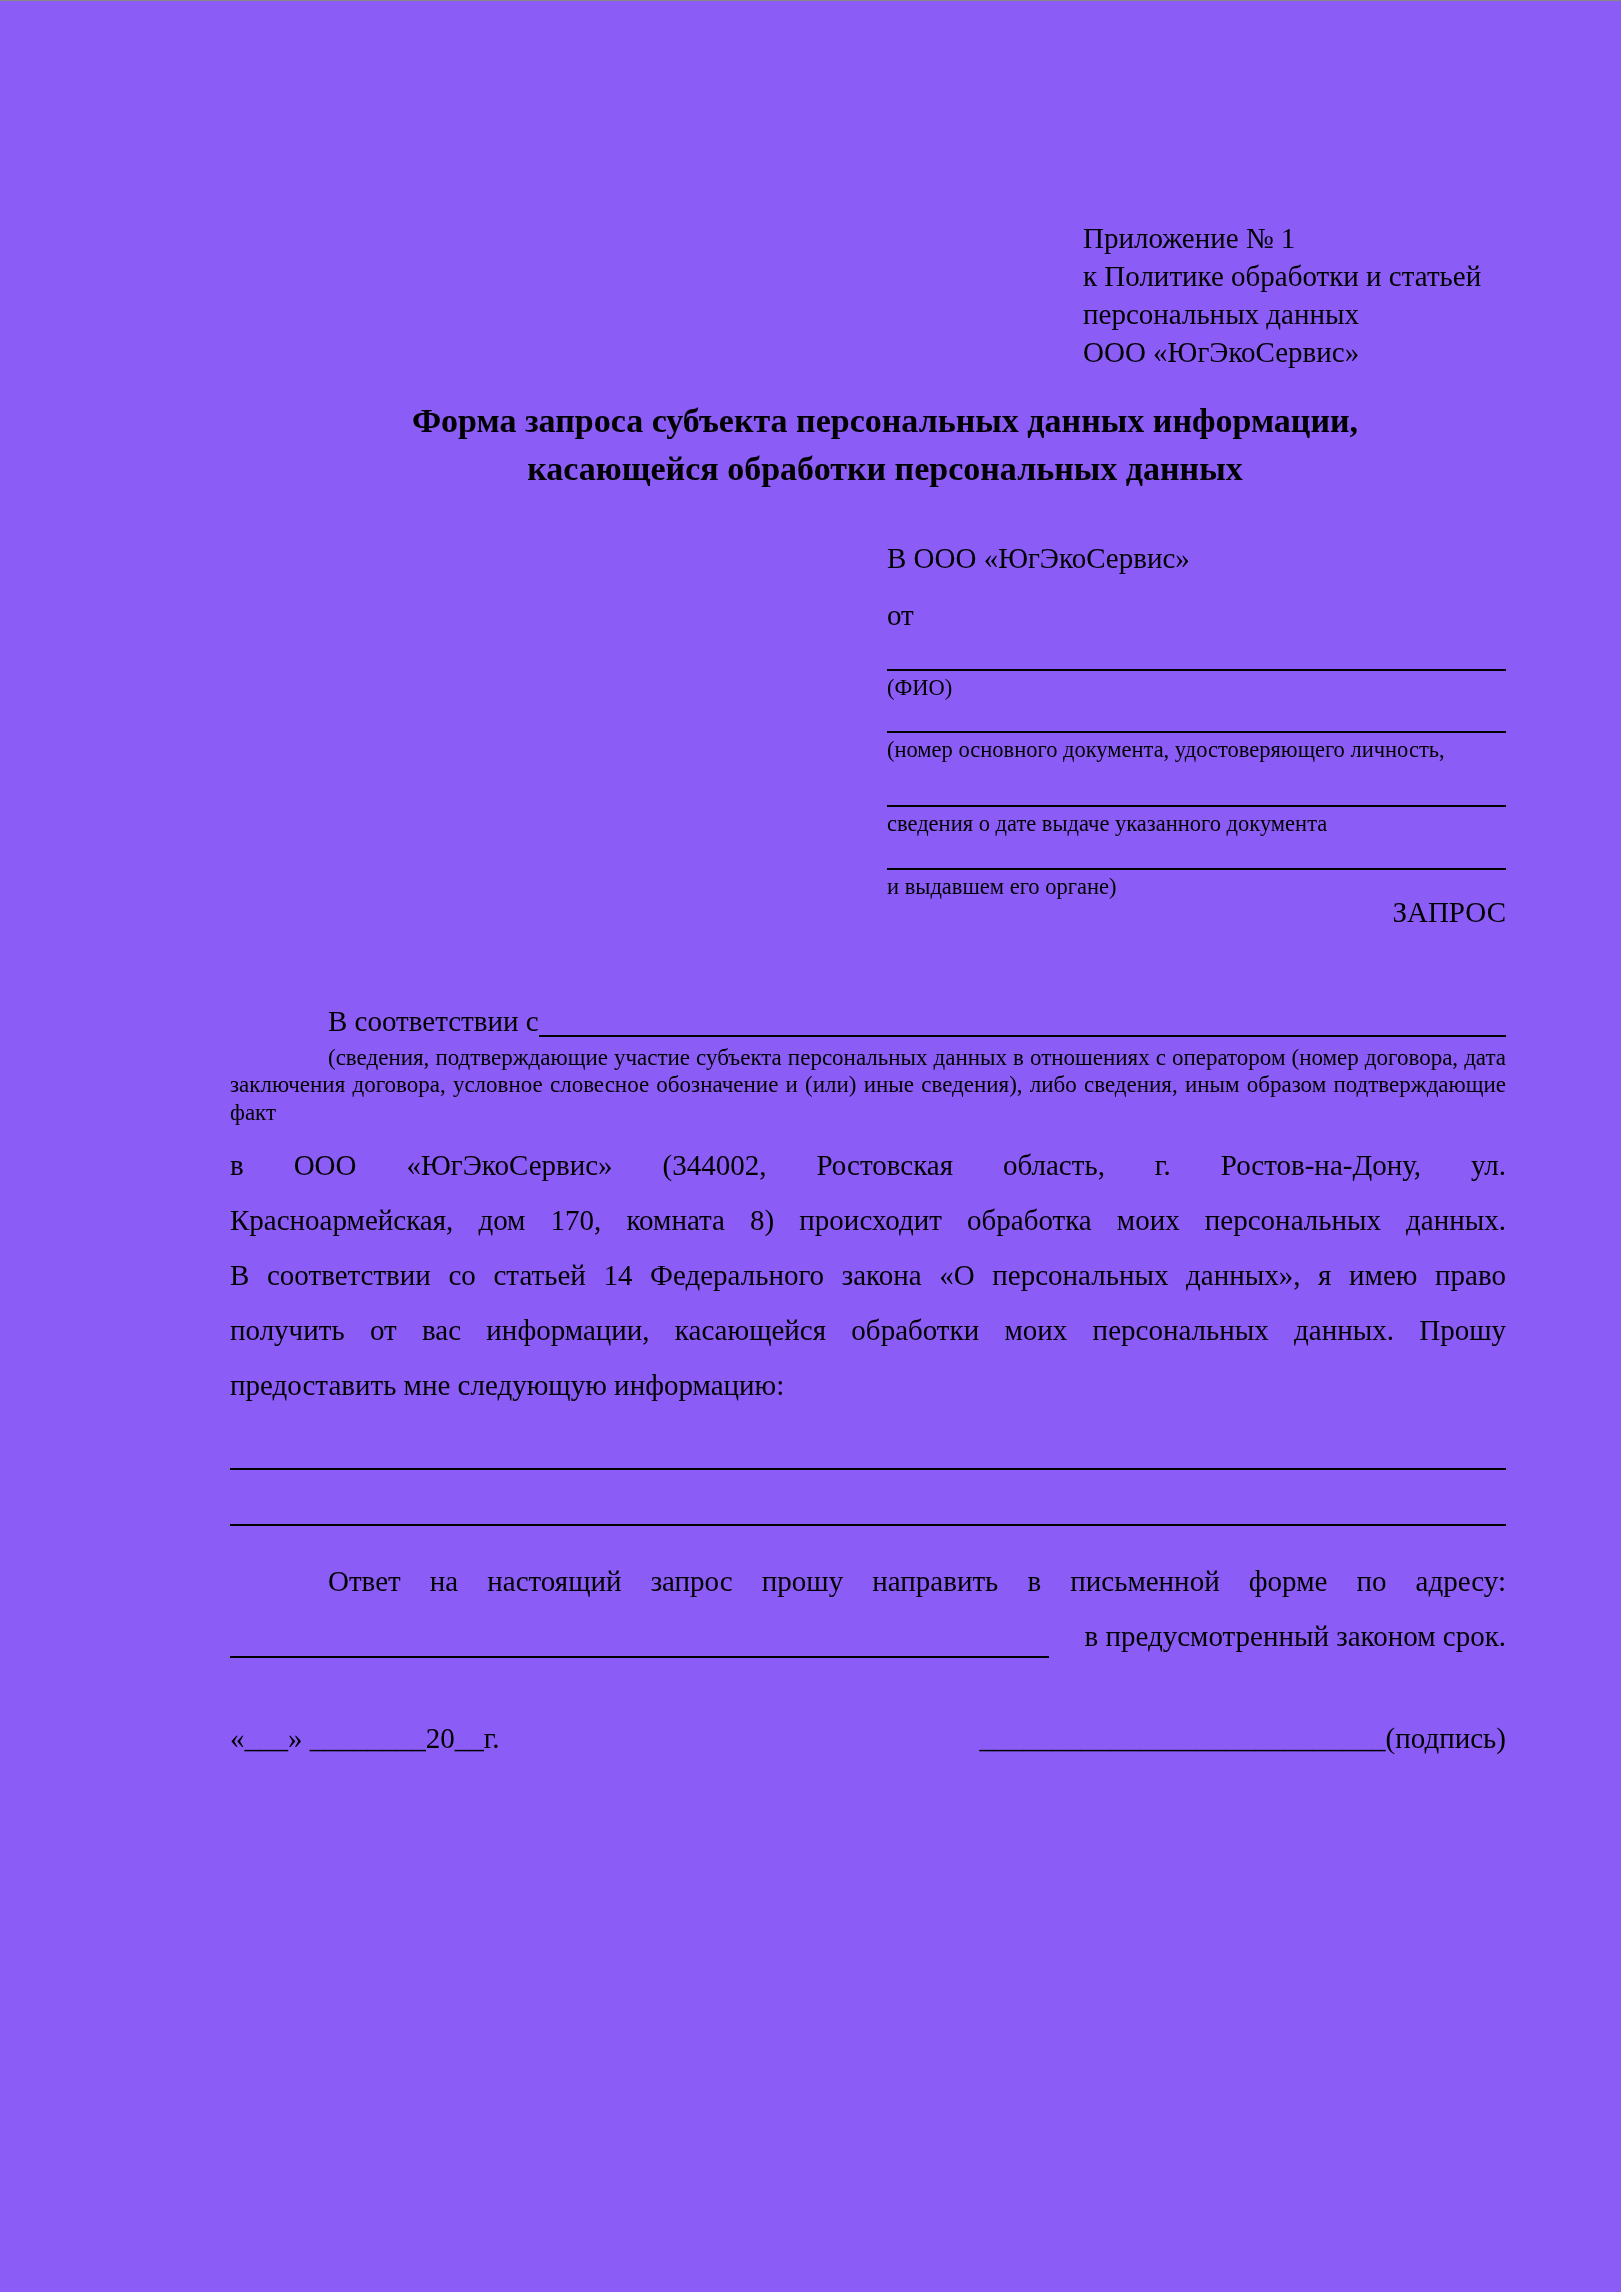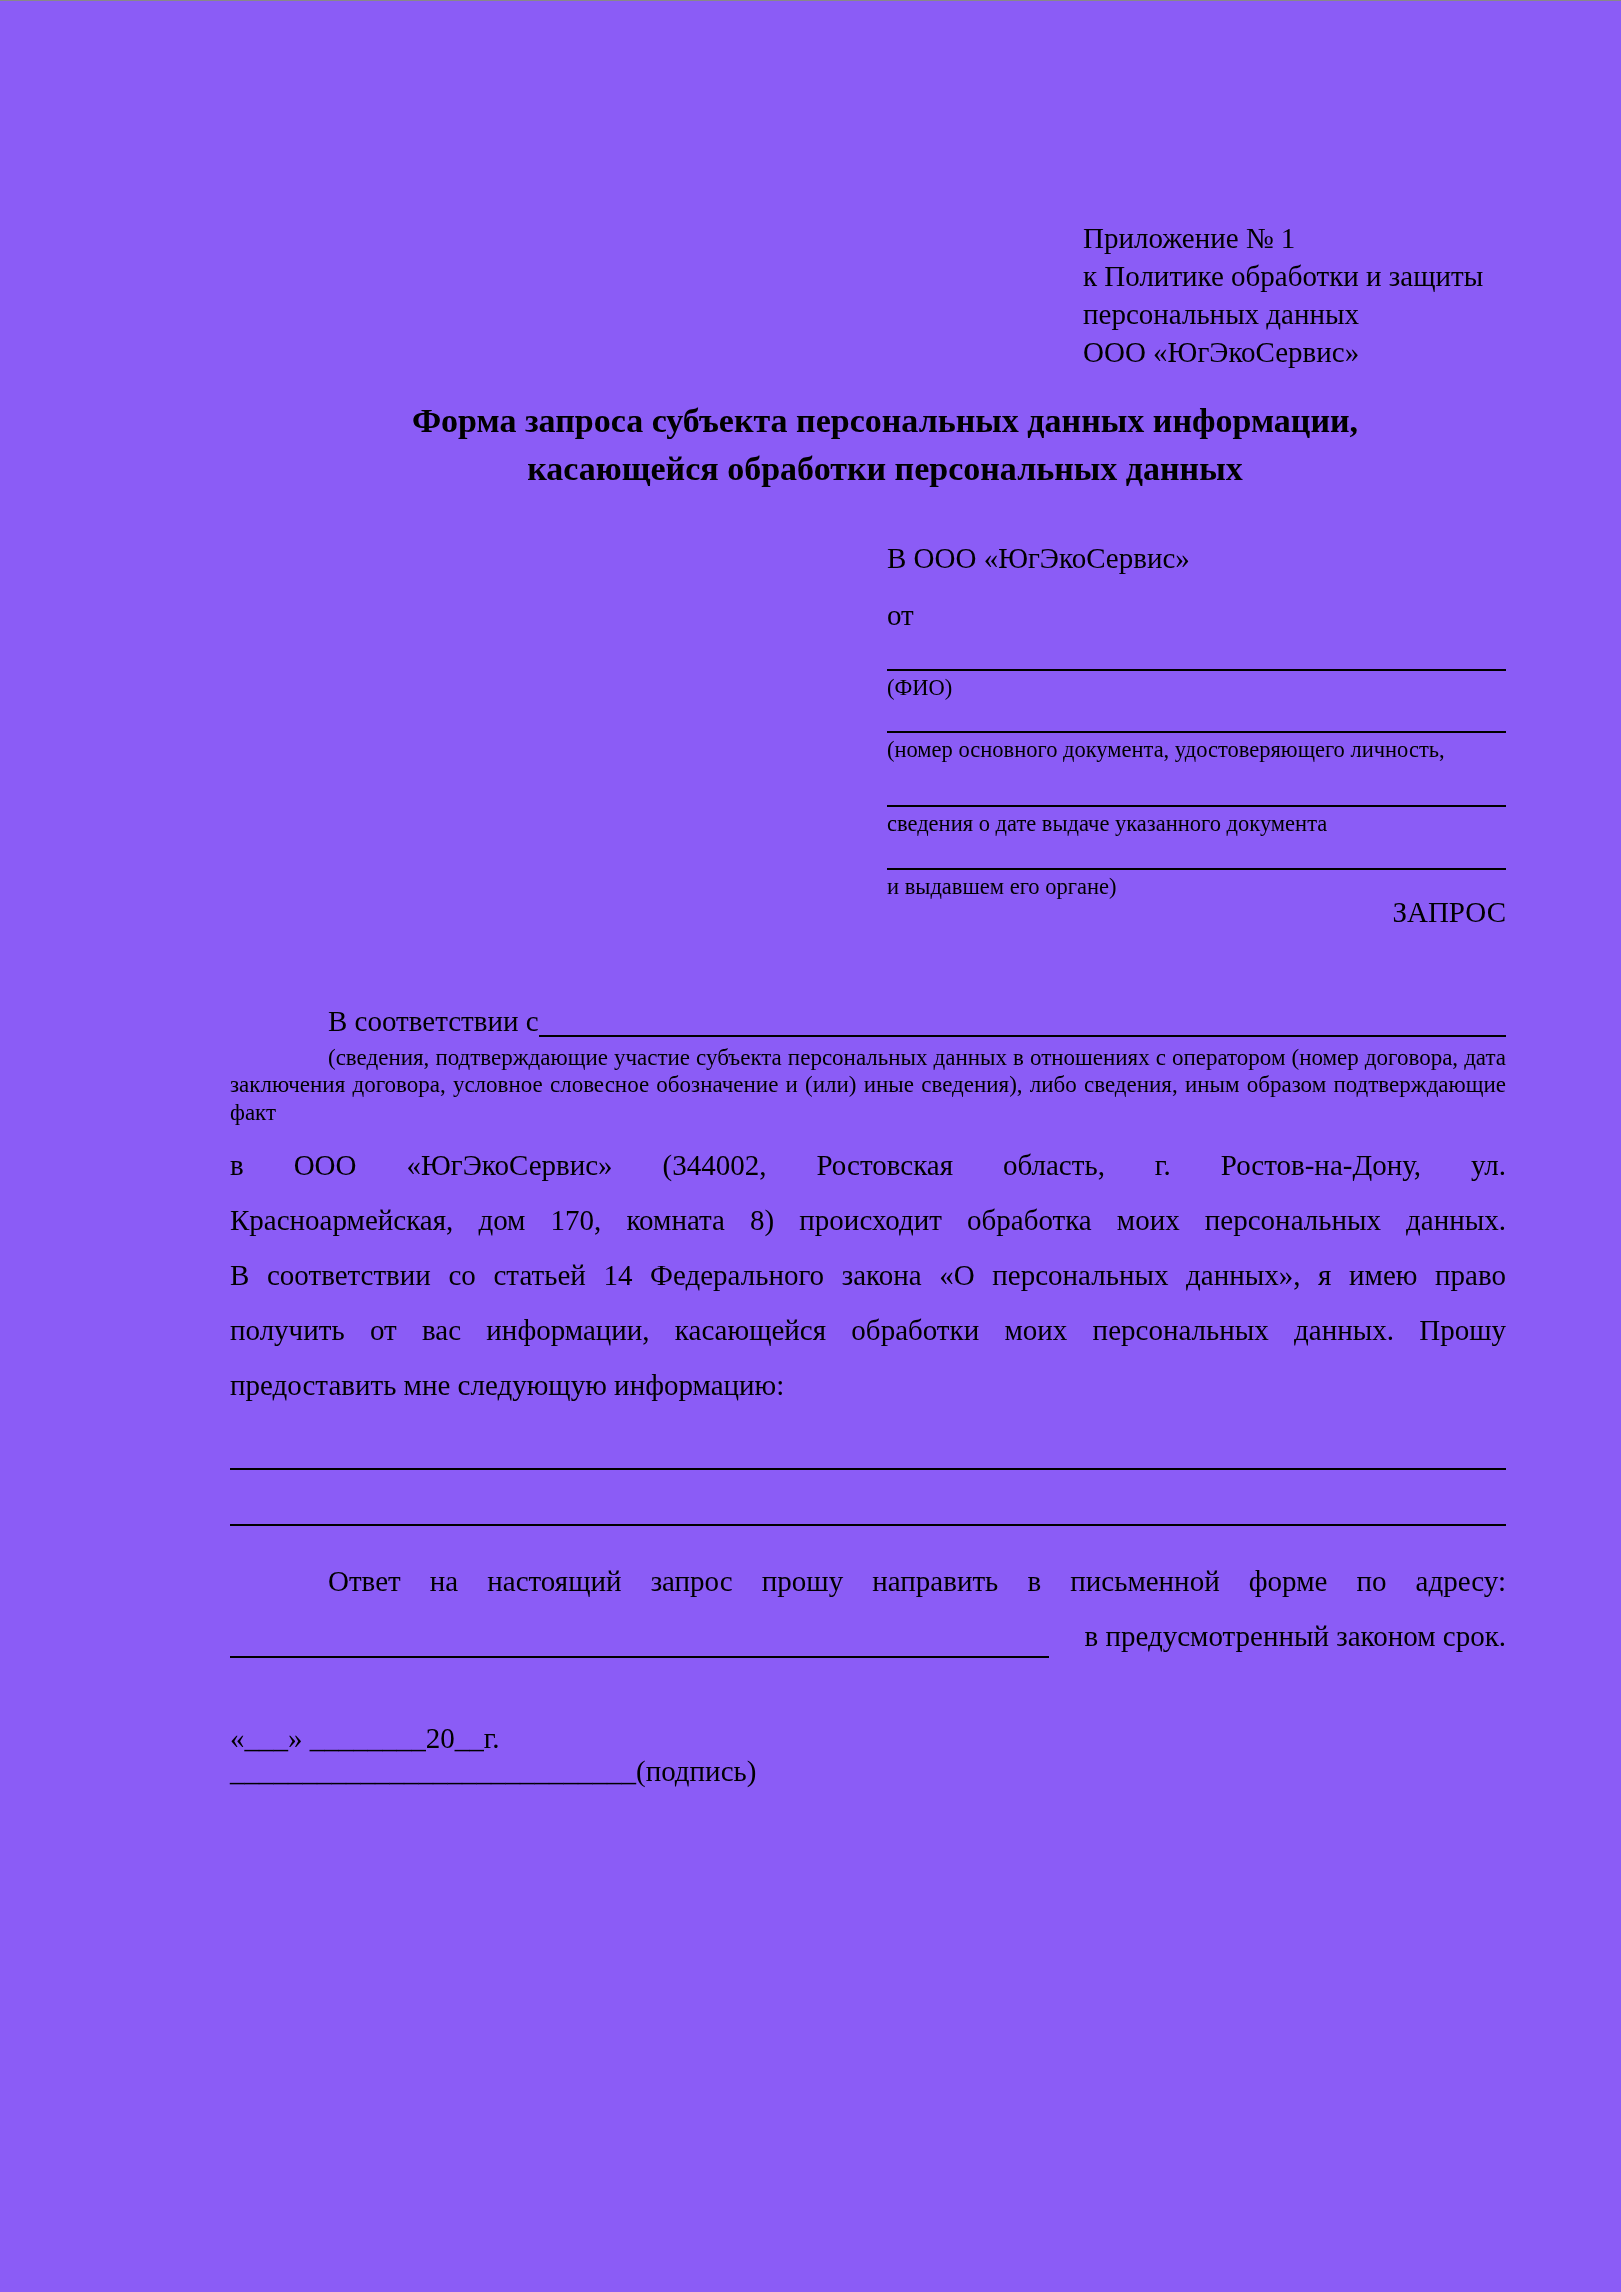--- a/index.html
+++ b/index.html
@@ -41,32 +41,32 @@
   .body-par{position:absolute;left:230px;top:1137px;width:1276px;line-height:55px;}
   
   .blank-line{position:absolute;left:230px;width:1276px;border-bottom:2.9px solid #000;height:0;}
   
   .reply{position:absolute;left:230px;top:1553px;width:1276px;line-height:55px;}
   .reply-line2{display:flex;height:55px;gap:36px;}
   .reply-tail{white-space:nowrap;line-height:55px;}
   
   .bottom-row{
     position:absolute;left:230px;top:1721px;width:1276px;
-    display:flex;justify-content:space-between;align-items:baseline;flex-direction:column;
+    display:flex;justify-content:space-between;align-items:baseline;
   }
   .sig-group{white-space:nowrap;}
 </style>
 </head>
 <body>
 
 <div class="page">
 
   <div class="appendix">
     <div>Приложение № 1</div>
-    <div>к Политике обработки и защиты</div>
+    <div>к Политике обработки и статьей</div>
     <div>персональных данных</div>
     <div>ООО «ЮгЭкоСервис»</div>
   </div>
 
   <div class="doc-title">Форма запроса субъекта персональных данных информации,
 касающейся обработки персональных данных</div>
 
   <div class="addressee">
     <div class="addr-to">В ООО «ЮгЭкоСервис»</div>
     <div class="addr-from">от</div>

